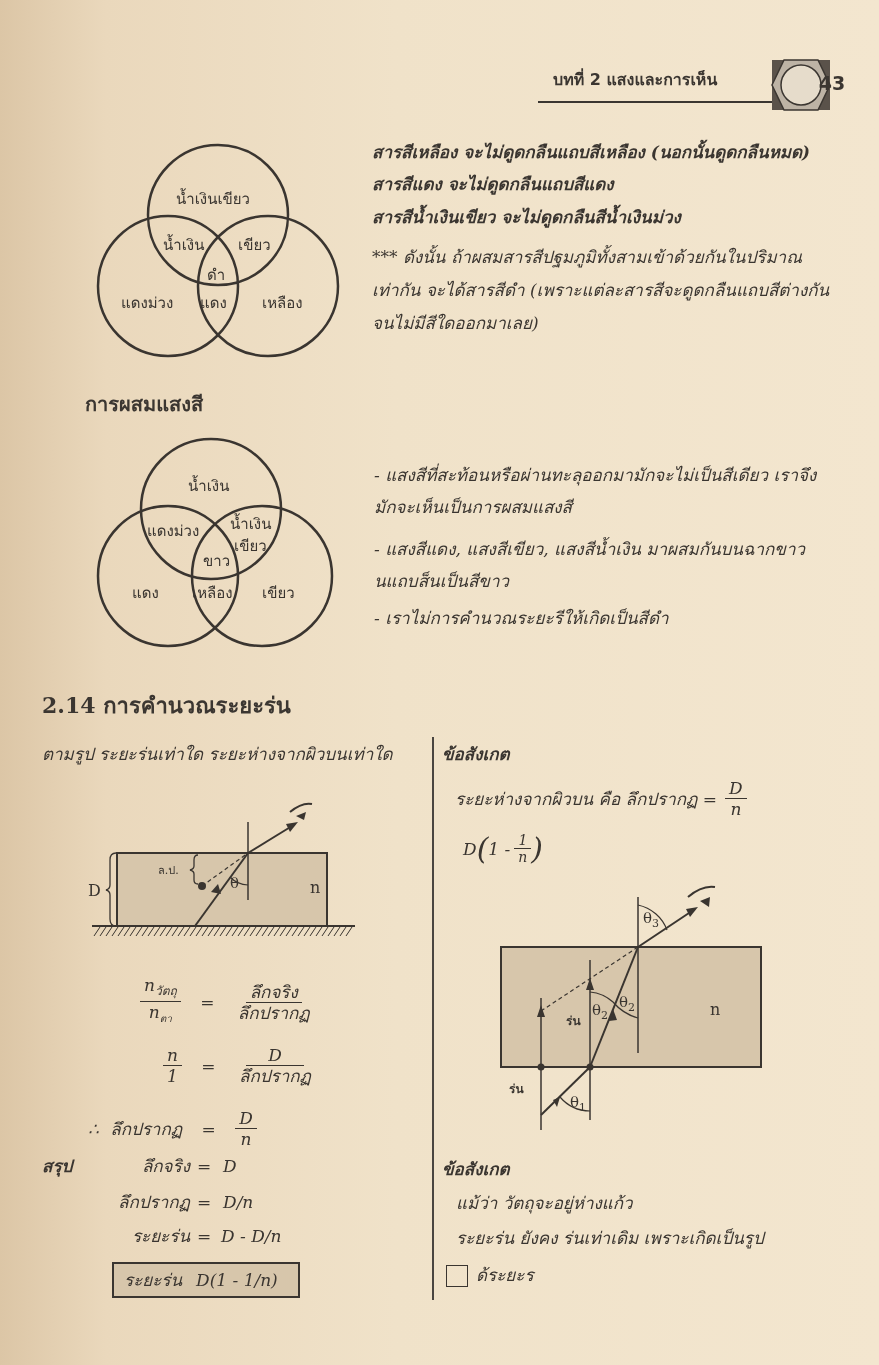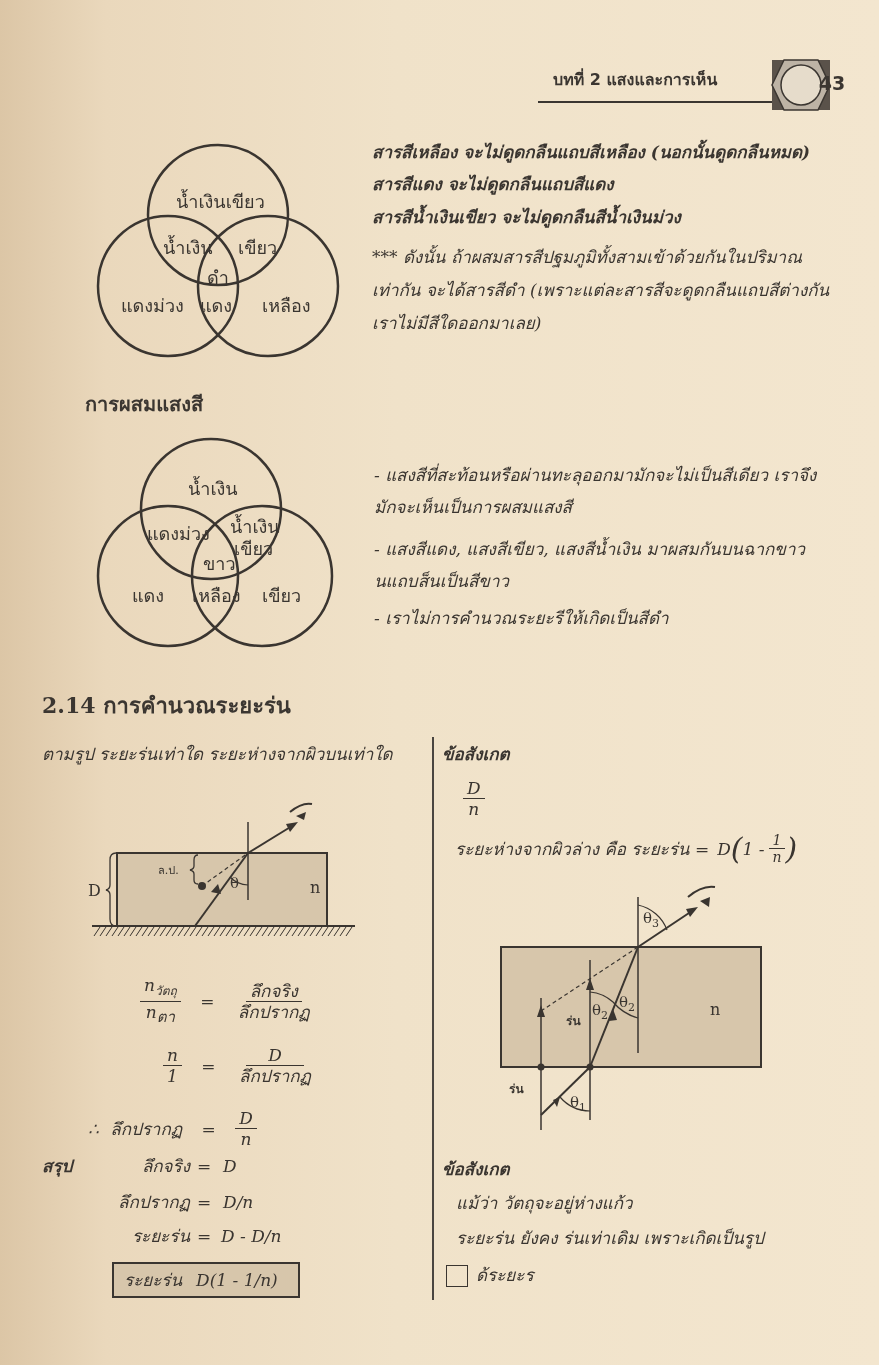--- a/index.html
+++ b/index.html
@@ -14,21 +14,21 @@
     .txt { font-size: 17px; line-height: 28px; white-space: nowrap; font-style: italic; }
     .bold { font-weight: bold; }
     .ital { font-style: italic; font-weight: bold; }
 
     
     #header-title { left: 553px; top: 67px; font-family: "DejaVu Sans", "Liberation Sans", sans-serif; font-weight: bold; font-size: 16px; color: #3b3631; }
     #header-rule { left: 538px; top: 101px; width: 240px; height: 2px; background: #3b3631; }
     #page-badge { left: 770px; top: 58px; width: 62px; height: 54px; }
     #page-num { left: 781px; top: 72px; width: 28px; text-align: center; font-family: "DejaVu Sans", "Liberation Sans", sans-serif; font-weight: bold; font-size: 19px; color: #3b3631; margin-left: 37px; }
 
-    .venn-label { font-size: 18px; white-space: nowrap; color: #3a3530; }
+    .venn-label { font-size: 15px; white-space: nowrap; color: #3a3530; }
 
     #section-mix-light { left: 85px; top: 388px; font-family: "DejaVu Sans", "Liberation Sans", sans-serif; font-weight: bold; font-size: 20px; color: #3b3631; }
     #section-214 { left: 42px; top: 688px; font-weight: bold; font-size: 22px; color: #3b3631; }
 
     #col-divider { left: 432px; top: 737px; width: 2px; height: 563px; background: #4a4540; }
 
     .frac { display: inline-flex; flex-direction: column; align-items: center; vertical-align: middle; line-height: 20px; }
     .frac .num { border-bottom: 1.5px solid #3a3530; padding: 0 4px; }
     .frac .den { padding: 0 4px; }
 
@@ -61,21 +61,21 @@
 <div class="abs venn-label" style="left:207px;top:263px">ดำ</div>
 <div class="abs venn-label" style="left:121px;top:291px">แดงม่วง</div>
 <div class="abs venn-label" style="left:200px;top:291px">แดง</div>
 <div class="abs venn-label" style="left:262px;top:291px">เหลือง</div>
 
 <div class="abs txt bold" style="left:372px;top:138px">สารสีเหลือง จะไม่ดูดกลืนแถบสีเหลือง (นอกนั้นดูดกลืนหมด)</div>
 <div class="abs txt bold" style="left:372px;top:170px">สารสีแดง จะไม่ดูดกลืนแถบสีแดง</div>
 <div class="abs txt bold" style="left:372px;top:203px">สารสีน้ำเงินเขียว จะไม่ดูดกลืนสีน้ำเงินม่วง</div>
 <div class="abs txt" style="left:372px;top:243px">***   ดังนั้น  ถ้าผสมสารสีปฐมภูมิทั้งสามเข้าด้วยกันในปริมาณ</div>
 <div class="abs txt" style="left:372px;top:276px">เท่ากัน จะได้สารสีดำ (เพราะแต่ละสารสีจะดูดกลืนแถบสีต่างกัน</div>
-<div class="abs txt" style="left:372px;top:309px">เราไม่มีสีใดออกมาเลย)</div>
+<div class="abs txt" style="left:372px;top:309px">จนไม่มีสีใดออกมาเลย)</div>
 
 <div id="section-mix-light" class="abs">การผสมแสงสี</div>
 
 <svg class="abs" style="left:90px;top:430px" width="260" height="225">
   <g fill="none" stroke="#3a3530" stroke-width="2.5">
     <circle cx="121" cy="79" r="70"></circle>
     <circle cx="78" cy="146" r="70"></circle>
     <circle cx="172" cy="146" r="70"></circle>
   </g>
 </svg>
@@ -168,21 +168,21 @@
   <path d="M118,65 Q114,65 114,70 L114,76 Q114,79 110,80 Q114,81 114,84 L114,90 Q114,94 118,94" fill="none" stroke="#3a3530" stroke-width="1.3"></path>
   <text x="8" y="106" font-size="16" fill="#3a3530">D</text>
   <text x="78" y="84" font-size="11" fill="#3a3530">ล.ป.</text>
   <text x="150" y="98" font-size="15" fill="#3a3530">θ</text>
   <text x="230" y="103" font-size="16" fill="#3a3530">n</text>
 </svg>
 
 <div class="abs txt" style="left:140px;top:975px;line-height:20px">
   <span class="frac">
     <span class="num"><span>n</span><sub style="font-size:12px">วัตถุ</sub></span>
-    <span class="den"><span>n</span><sub style="font-size:15px">ตา</sub></span>
+    <span class="den"><span>n</span><sub style="font-size:10px">ตา</sub></span>
   </span>
   <span style="margin:0 14px;vertical-align:middle">=</span>
   <span class="frac">
     <span class="num">ลึกจริง</span>
     <span class="den">ลึกปรากฏ</span>
   </span>
 </div>
 
 <div class="abs txt" style="left:163px;top:1045px;line-height:20px">
   <span class="frac">
@@ -218,27 +218,27 @@
 <div class="abs txt" style="left:0;top:1222px;width:190px;text-align:right">ระยะร่น</div>
 <div class="abs txt" style="left:197px;top:1222px">=</div>
 <div class="abs txt" style="left:221px;top:1222px">D - D/n</div>
 
 <div id="result-box" class="abs"></div>
 <div class="abs txt" style="left:124px;top:1266px">ระยะร่น</div>
 <div class="abs txt" style="left:196px;top:1266px">D(1 - 1/n)</div>
 
 <div class="abs txt ital" style="left:442px;top:740px">ข้อสังเกต</div>
 <div class="abs txt" style="left:455px;top:778px;line-height:20px;display:flex;align-items:center">
+  <span>ระยะห่างจากผิวบน คือ ลึกปรากฏ =</span>
   <span class="frac" style="margin-left:8px">
     <span class="num">D</span>
     <span class="den">n</span>
   </span>
 </div>
 <div class="abs txt" style="left:455px;top:832px;line-height:20px;display:flex;align-items:center">
-  <span>ระยะห่างจากผิวล่าง คือ ระยะร่น   =</span>
   <span style="margin-left:8px">D</span>
   <span style="font-size:30px;line-height:30px">(</span>
   <span>1 -</span>
   <span class="frac" style="margin-left:4px;font-size:14px;line-height:16px">
     <span class="num">1</span>
     <span class="den">n</span>
   </span>
   <span style="font-size:30px;line-height:30px">)</span>
 </div>
 

